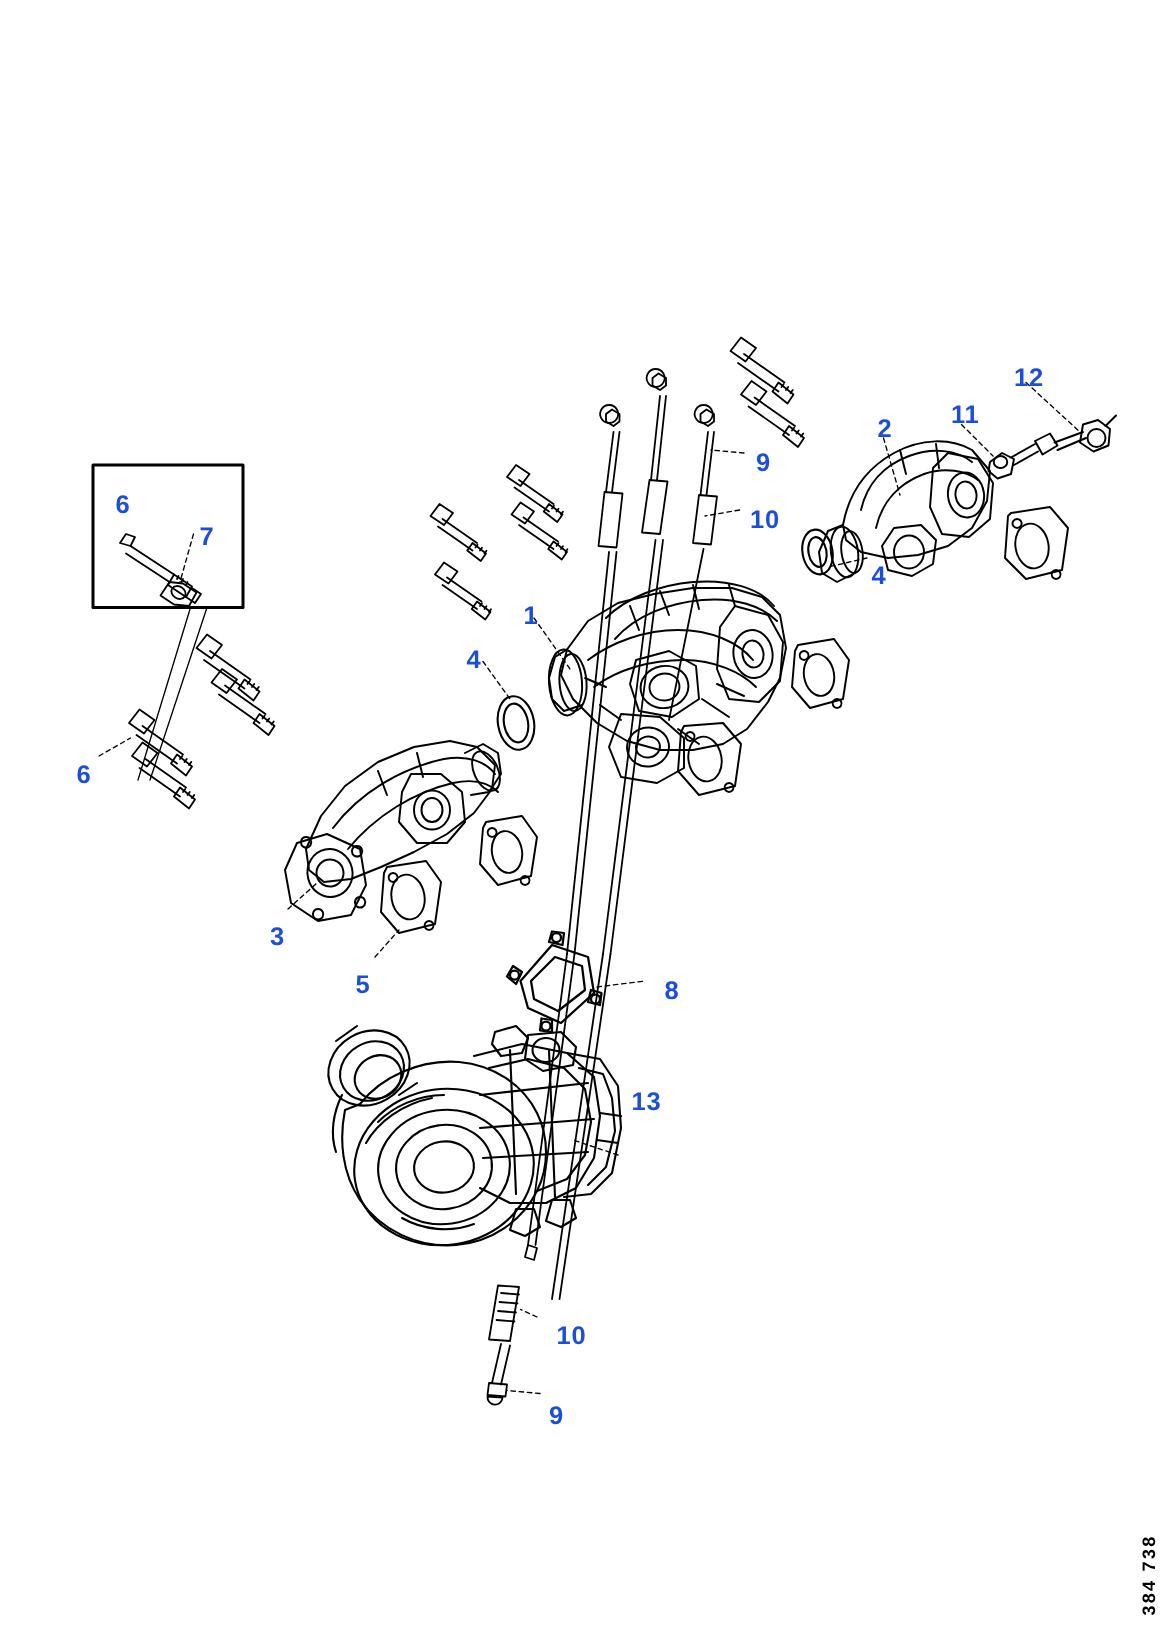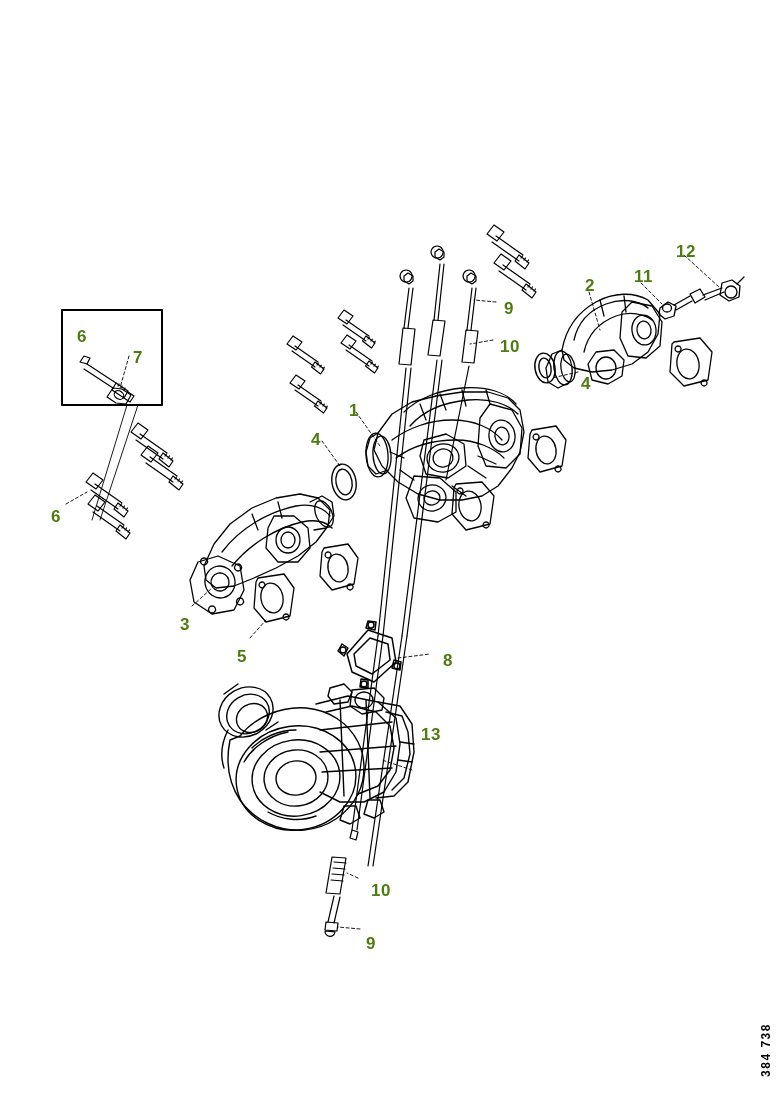--- a/index.html
+++ b/index.html
@@ -23,21 +23,21 @@
     left: 0;
     top: 0;
     width: 778px;
     height: 1100px;
   }
   .callout-label {
     position: absolute;
     font-family: "Liberation Sans", sans-serif;
     font-size: 17px;
     font-weight: 700;
-    color: #4d7c0f;
+    color: #1d4ed8;
     line-height: 1;
     white-space: nowrap;
     letter-spacing: 0.5px;
   }
   #figure-code-wrap {
     position: absolute;
     right: 2px;
     bottom: 10px;
     width: 20px;
     height: 80px;

